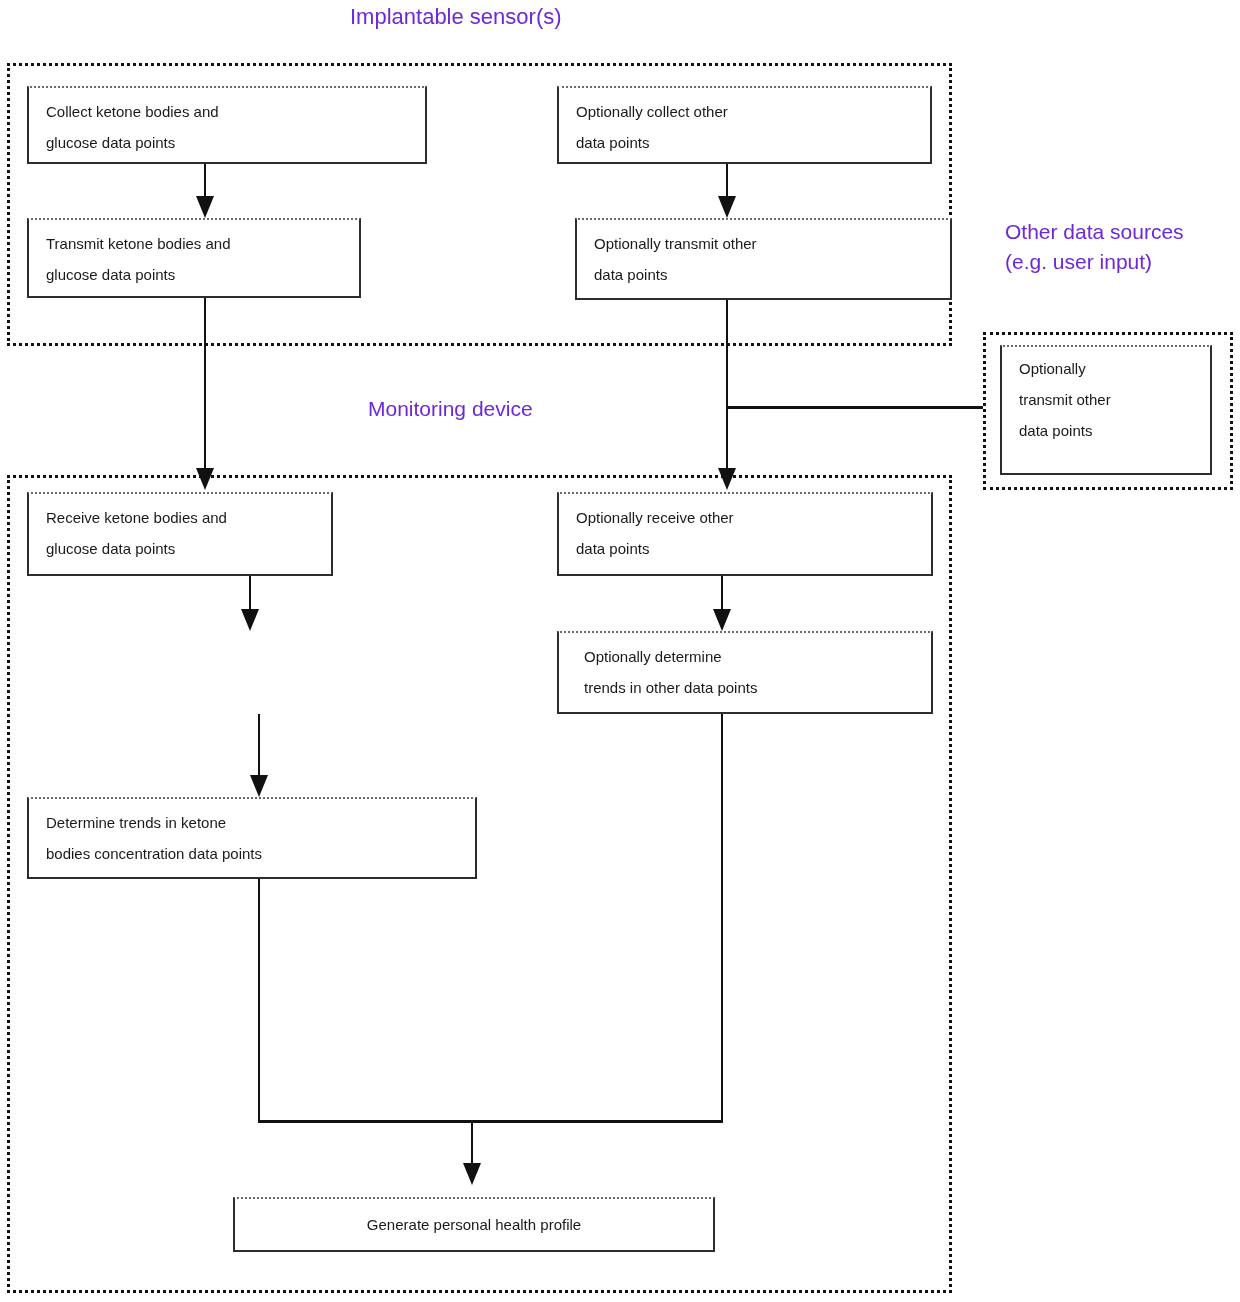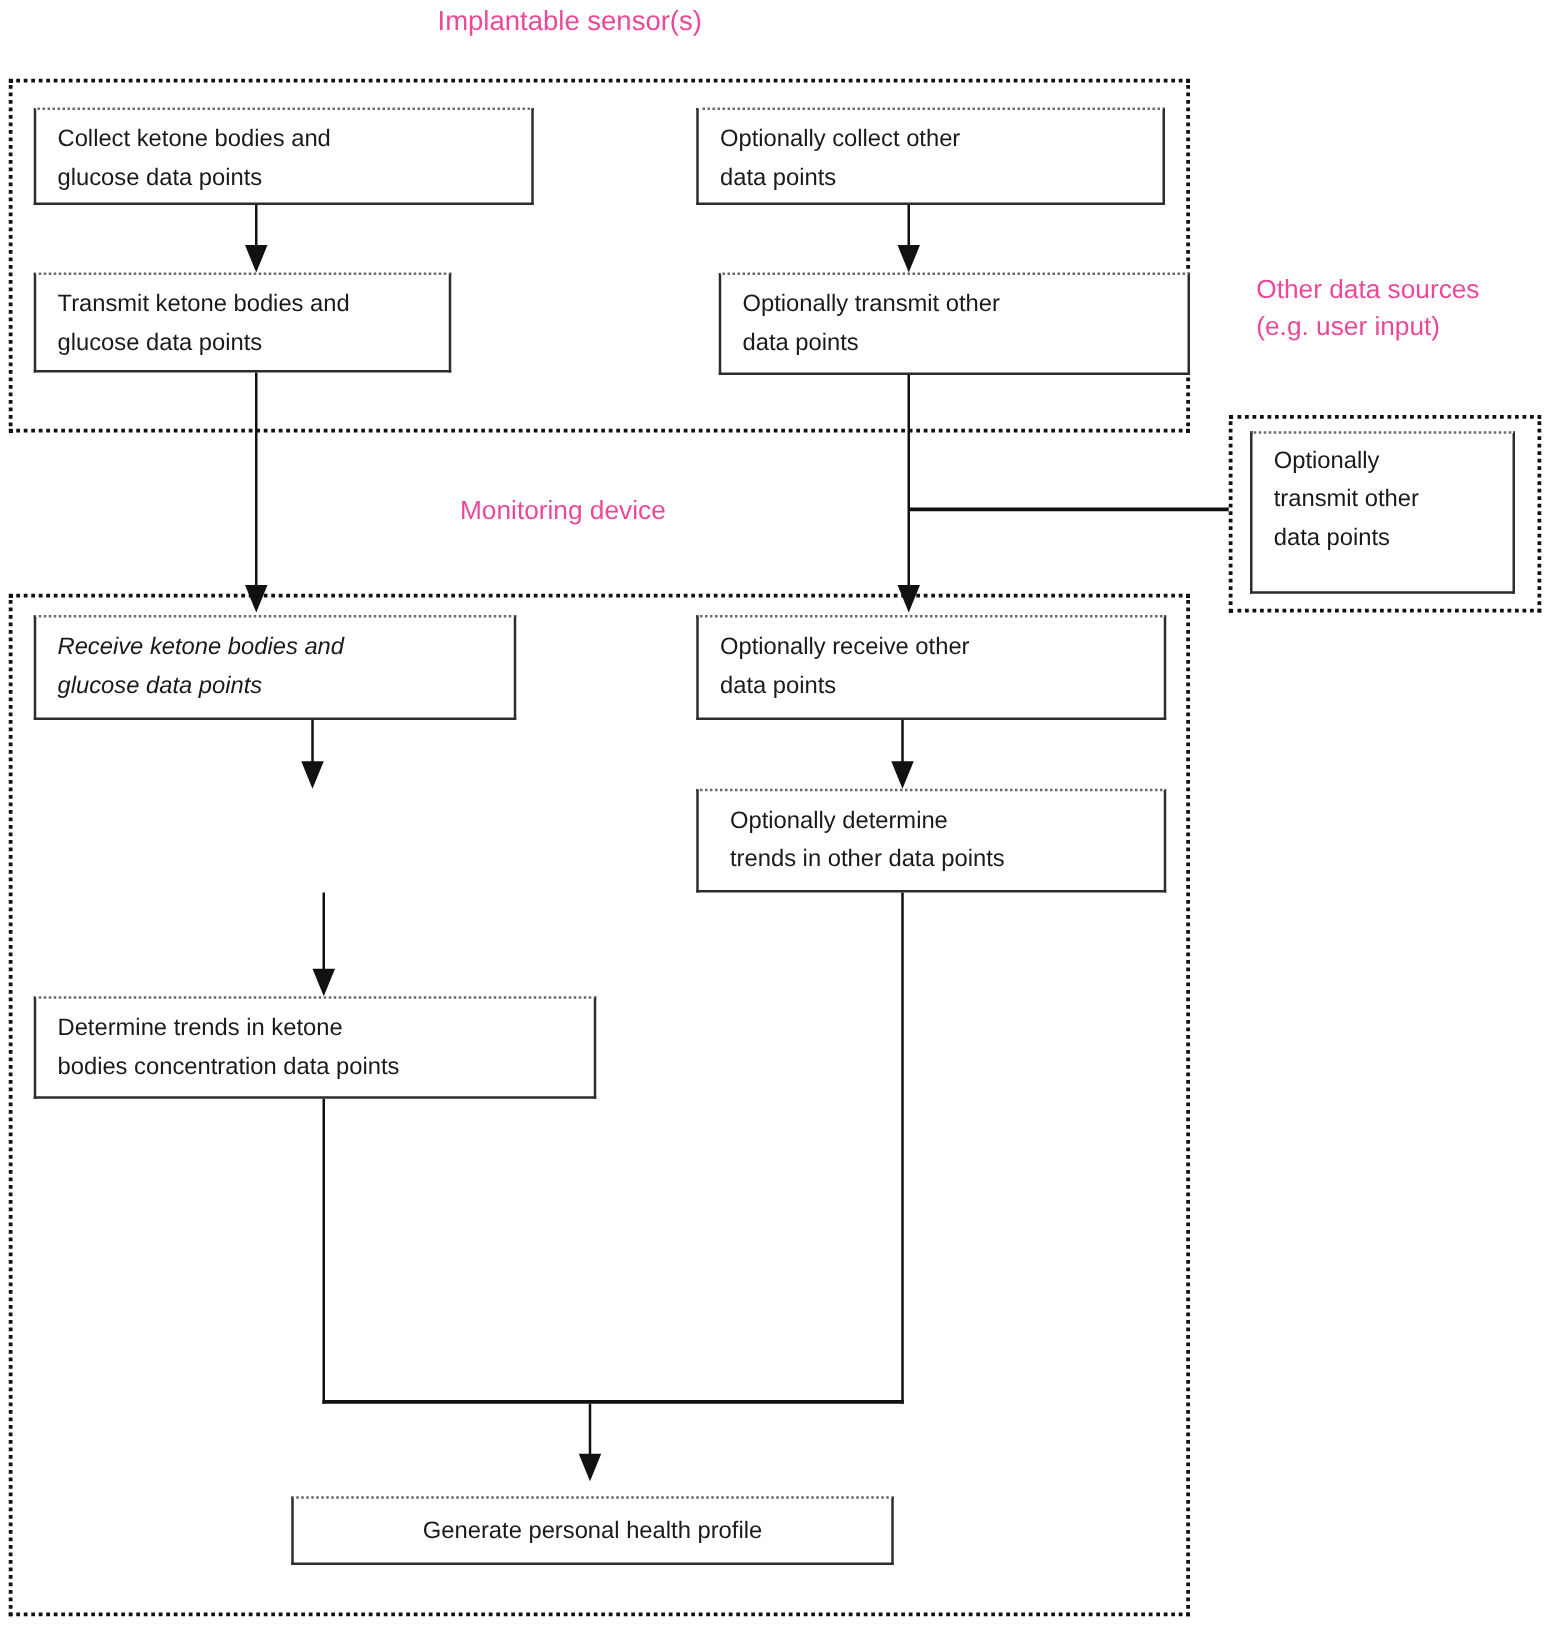--- a/index.html
+++ b/index.html
@@ -14,35 +14,35 @@
     background: #ffffff;
     font-family: "Liberation Sans", sans-serif;
     color: #1a1a1a;
     overflow: hidden;
   }
   .label {
     position: absolute;
     font-size: 21px;
     line-height: 30px;
     white-space: pre-line;
-    color: #ec4899;
+    color: #6d28d9;
   }
   .title-label { font-size: 22px; }
   .dotted-container {
     position: absolute;
     border: 3px dotted #111;
     background: transparent;
   }
   .flow-box {
     position: absolute;
     background: #ffffff;
     border: 2px solid #2d2d2d;
     border-top: 2px dotted #6a6a6a;
     box-sizing: border-box;
-    font-size: 19px;
+    font-size: 15px;
     line-height: 31px;
     padding: 8px 10px 0 17px;
     white-space: pre-line;
   }
   .flow-box.center-text {
     display: flex;
     align-items: center;
     justify-content: center;
     padding: 0;
     white-space: nowrap;
@@ -93,21 +93,21 @@
   <div class="flow-box" style="left:27px; top:218px; width:334px; height:80px;">Transmit ketone bodies and
 glucose data points</div>
 
   <div class="flow-box" style="left:556px; top:218px; width:377px; height:82px;margin-left:19px;">Optionally transmit other
 data points</div>
 
   <div class="flow-box" style="left:1000px; top:345px; width:212px; height:130px; padding-top:6px;">Optionally
 transmit other
 data points</div>
 
-  <div class="flow-box" style="left:27px; top:492px; width:386px; height:84px;font-style:italic;">Receive ketone bodies and
+  <div class="flow-box" style="left:27px; top:492px; width:306px; height:84px;">Receive ketone bodies and
 glucose data points</div>
 
   <div class="flow-box" style="left:557px; top:492px; width:376px; height:84px;">Optionally receive other
 data points</div>
 
 
   <div class="flow-box" style="left:557px; top:631px; width:376px; height:83px;padding-left:25px;">Optionally determine
 trends in other data points</div>
 
   <div class="flow-box" style="left:27px; top:797px; width:450px; height:82px;">Determine trends in ketone

